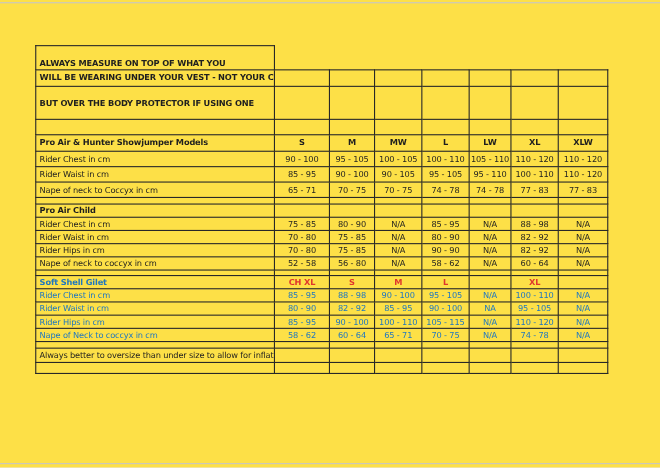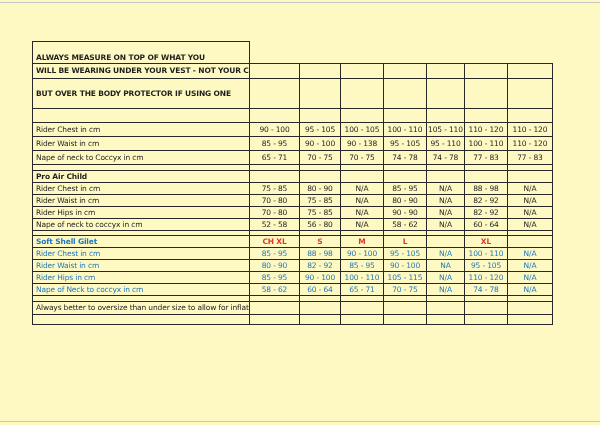--- a/index.html
+++ b/index.html
@@ -1,16 +1,16 @@
 <!DOCTYPE html>
 <html><head>
 <meta charset="utf-8">
 <style>
   html,body{margin:0;padding:0;background:#e8e8e8;}
-  .page{position:relative;width:600px;height:425px;background:#fef9c3;overflow:hidden;
+  .page{position:relative;width:600px;height:425px;background:#fde047;overflow:hidden;
         font-family:"DejaVu Sans","Liberation Sans",sans-serif;}
   .edge{position:absolute;left:0;width:600px;height:1px;background:#c6c6c6;}
   .edge.top{top:2px;}
   .edge.bottom{top:421px;}
   table.sizes{position:absolute;left:32px;top:41px;width:520px;
               border-collapse:collapse;table-layout:fixed;}
   td{border:1.5px solid #282828;font-size:7.5px;color:#1f1f1f;
      padding:0 3px;overflow:hidden;white-space:nowrap;
      letter-spacing:-0.15px;line-height:1;vertical-align:middle;}
   td.val{text-align:center;padding:0;}
@@ -72,35 +72,45 @@
         <tr style="height: 14px;">
           <td class="lbl"></td>
           <td class="val"></td>
           <td class="val"></td>
           <td class="val"></td>
           <td class="val"></td>
           <td class="val"></td>
           <td class="val"></td>
           <td class="val"></td>
         </tr>
+        <tr style="height: 15px;">
+          <td class="lbl bold">Pro Air &amp; Hunter Showjumper Models</td>
+          <td class="val bold">S</td>
+          <td class="val bold">M</td>
+          <td class="val bold">MW</td>
+          <td class="val bold">L</td>
+          <td class="val bold">LW</td>
+          <td class="val bold">XL</td>
+          <td class="val bold">XLW</td>
+        </tr>
         <tr style="height: 14px;">
           <td class="lbl">Rider Chest in cm</td>
           <td class="val">90 - 100</td>
           <td class="val">95 - 105</td>
           <td class="val">100 - 105</td>
           <td class="val">100 - 110</td>
           <td class="val">105 - 110</td>
           <td class="val">110 - 120</td>
           <td class="val">110 - 120</td>
         </tr>
         <tr style="height: 14px;">
           <td class="lbl">Rider Waist  in cm</td>
           <td class="val">85 - 95</td>
           <td class="val">90 - 100</td>
-          <td class="val">90 - 138</td>
+          <td class="val">90 - 105</td>
           <td class="val">95 - 105</td>
           <td class="val">95 - 110</td>
           <td class="val">100 - 110</td>
           <td class="val">110 - 120</td>
         </tr>
         <tr style="height: 14px;">
           <td class="lbl">Nape of neck to Coccyx in cm</td>
           <td class="val">65 - 71</td>
           <td class="val">70 - 75</td>
           <td class="val">70 - 75</td>

